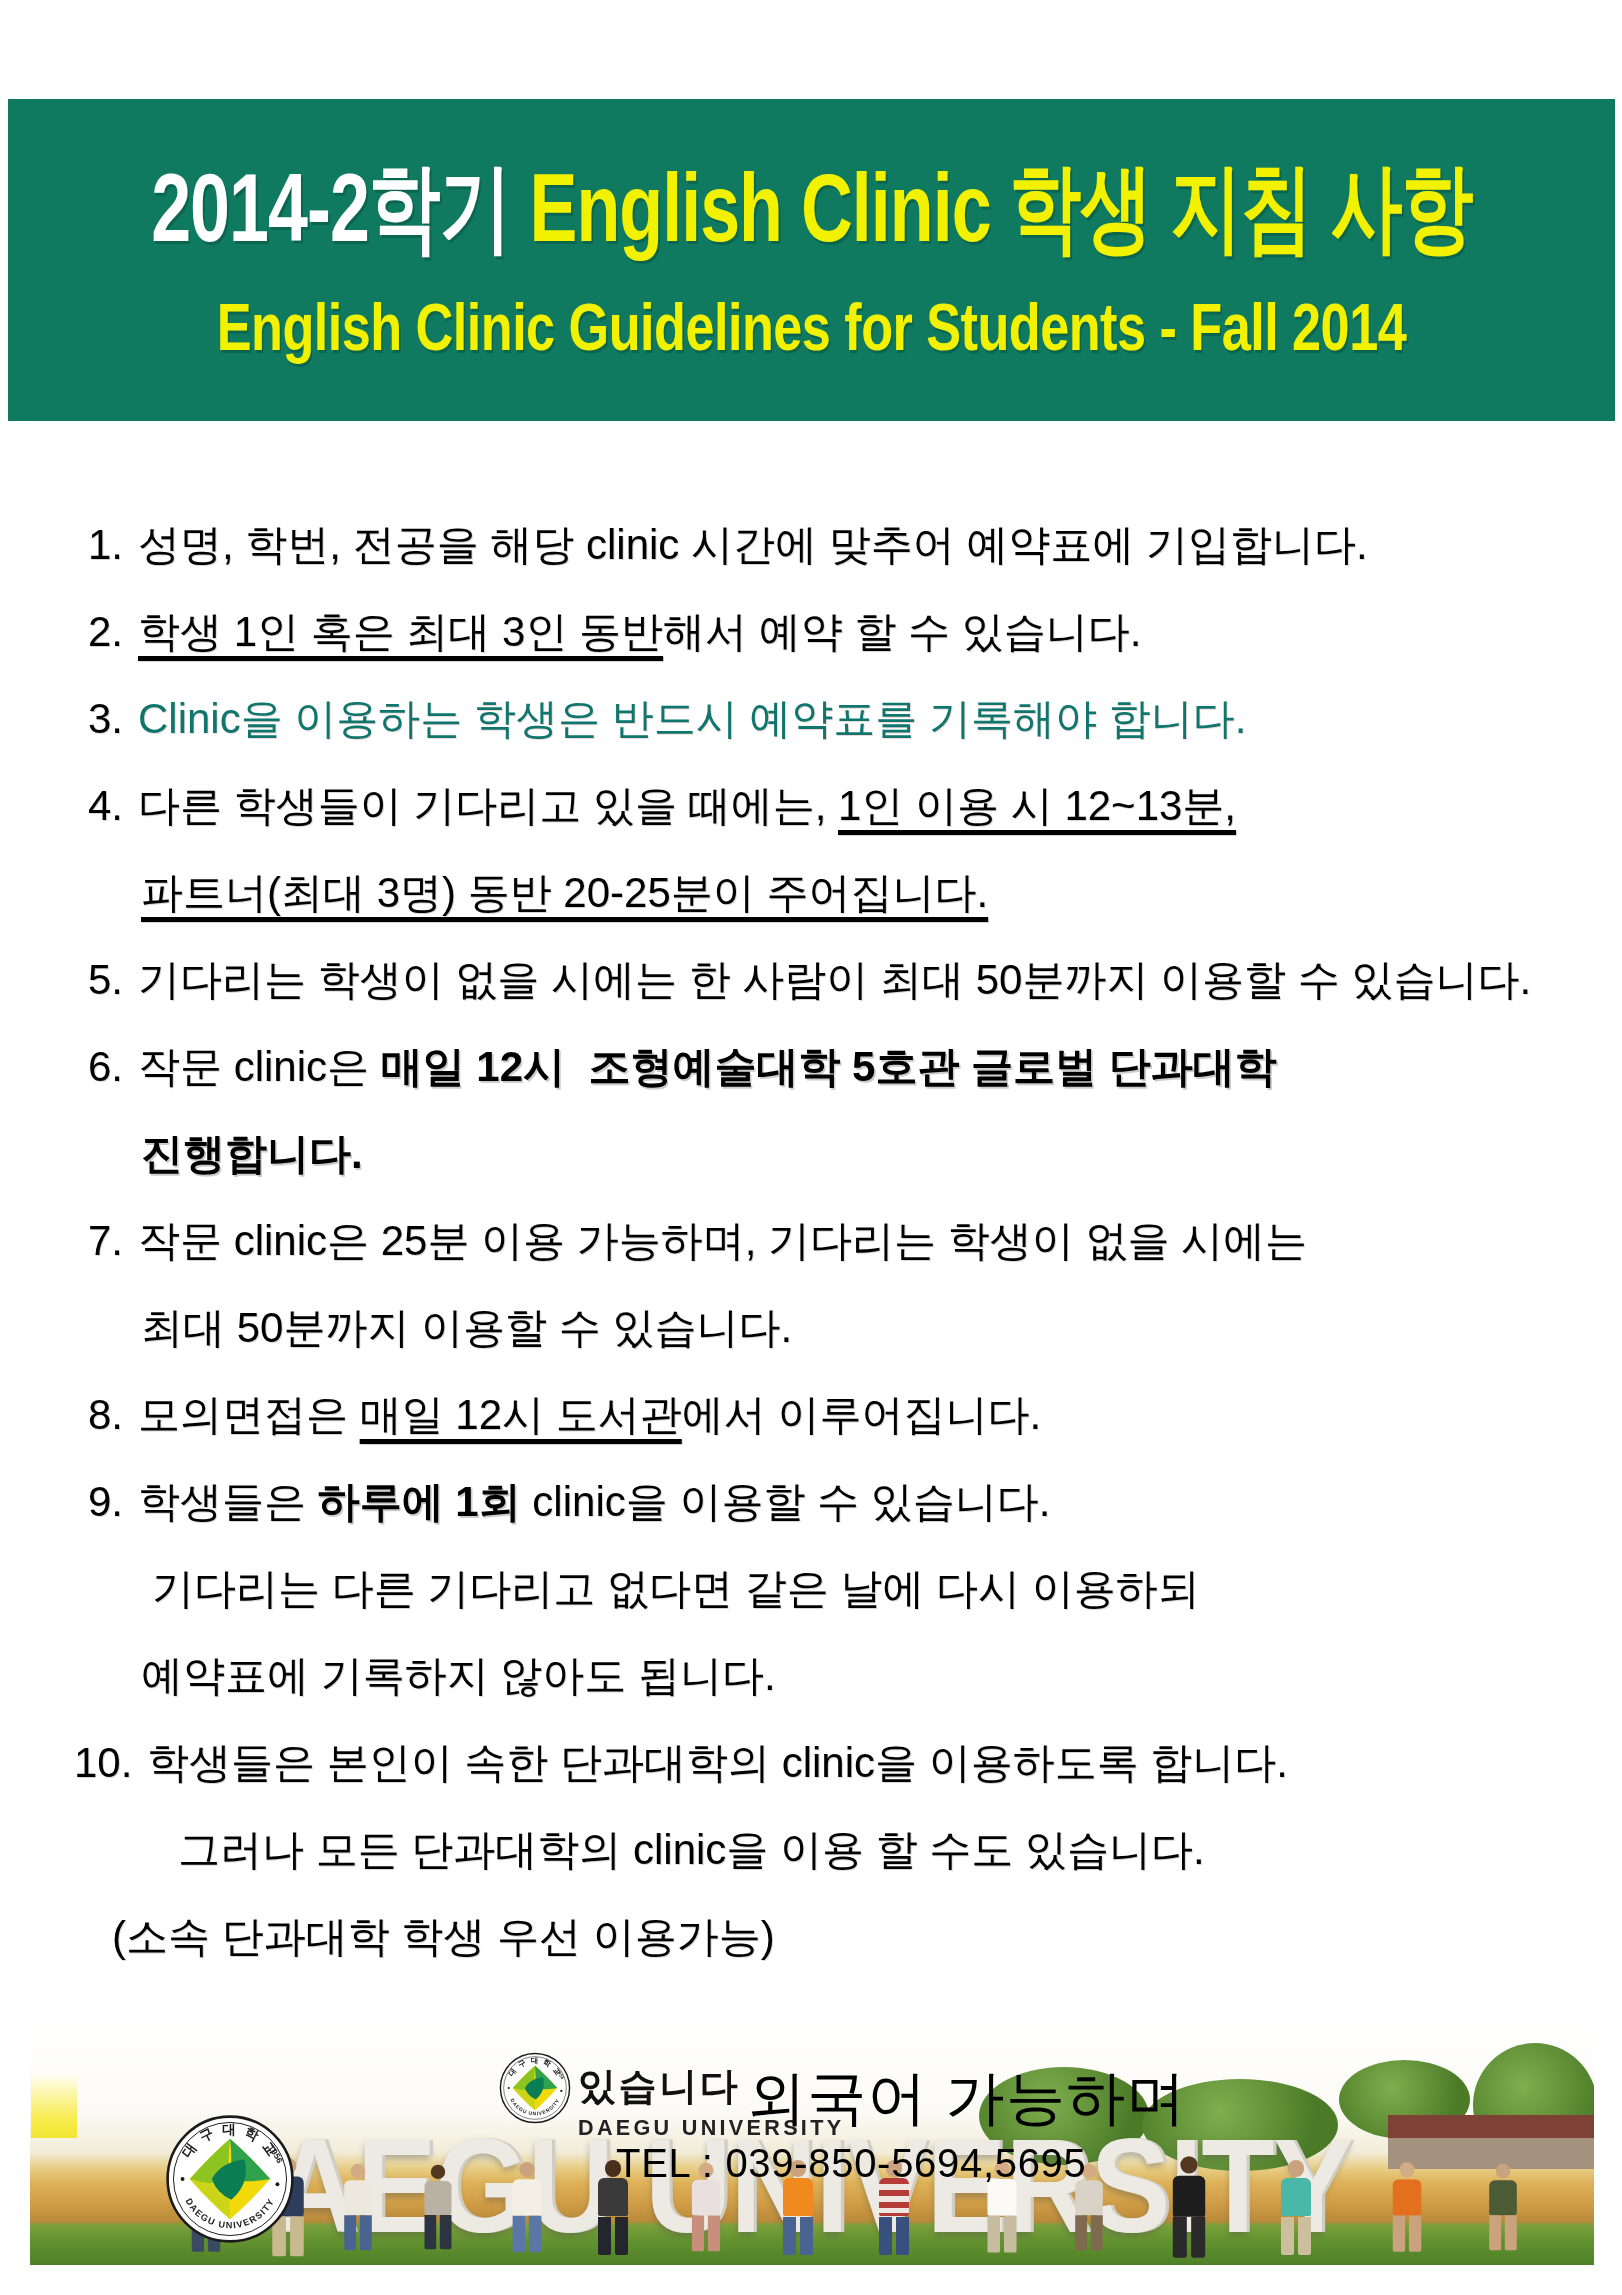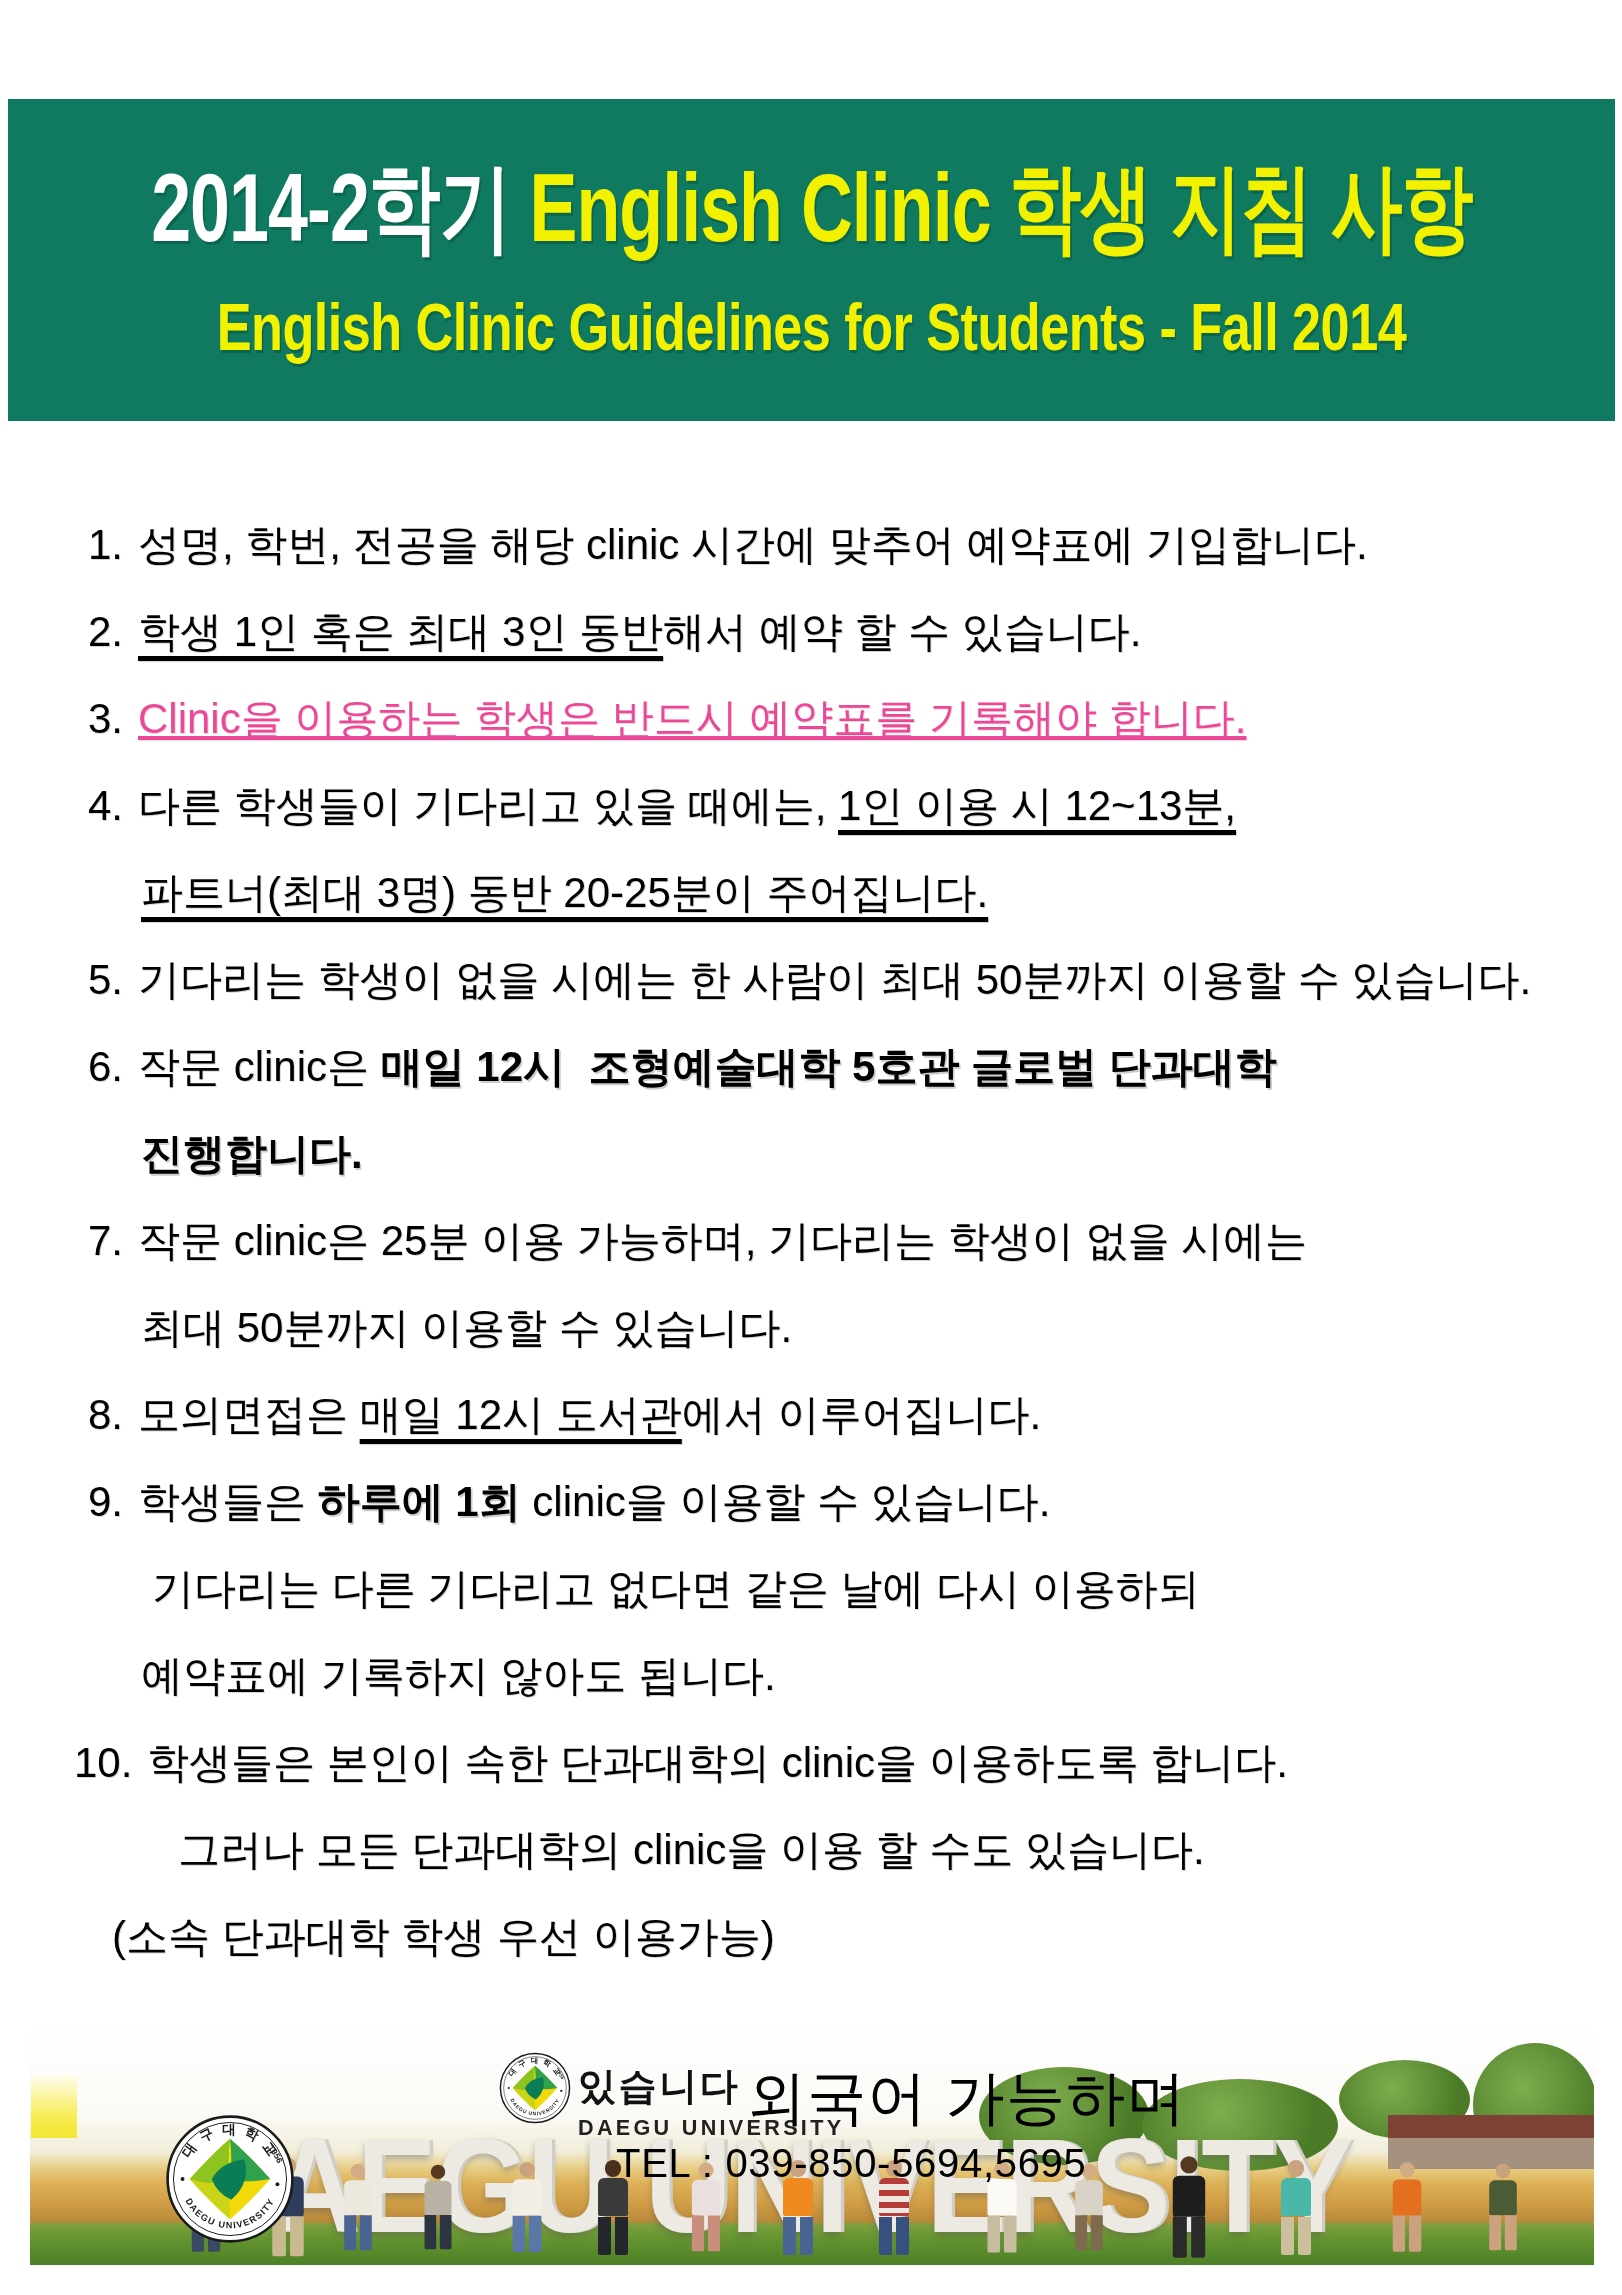--- a/index.html
+++ b/index.html
@@ -24,21 +24,21 @@
            text-shadow:1px 1px 0 rgba(0,0,0,.16);}
   .gl-line .num{display:inline-block;width:50px;}
   .gl-line.item10{padding-left:74px;}
   .gl-line.item10 .num{width:73px;}
   .ind-a{padding-left:141px;}
   .ind-b{padding-left:152px;}
   .ind-c{padding-left:178px;}
   .ind-d{padding-left:112px;}
   .seg-u{text-decoration:underline;text-decoration-thickness:4.6px;text-underline-offset:9.8px;}
   .seg-b{font-weight:700;text-shadow:1.6px 1.6px 0 rgba(0,0,0,.2);}
-  .seg-red{color:#ec4899;text-shadow:1px 1px 0 rgba(160,0,0,.15);text-decoration:underline;}
+  .seg-red{color:#0f766e;text-shadow:1px 1px 0 rgba(160,0,0,.15);}
 
   
   .photo-band{position:absolute;left:30px;top:2019px;width:1564px;height:246px;overflow:hidden;
     background:linear-gradient(180deg,#ffffff 0%,#fbfaf6 38%,#f2edda 54%,#e7cc81 61%,
                #ddb057 67%,#d09d46 75%,#bb8b3b 82%,#7aa03d 84%,#63932f 90%,#4d7f27 100%);}
   .tree{position:absolute;border-radius:50%;
         background:radial-gradient(circle at 40% 35%,#7fae4e,#4c7b28 72%);}
   .building{position:absolute;left:1358px;top:96px;width:208px;height:54px;
         background:linear-gradient(180deg,#7e4136 0%,#7e4136 42%,#a4927f 42%,#a4927f 100%);}
   .giant-letters{position:absolute;left:156px;bottom:2.6px;font-size:120px;font-weight:700;

